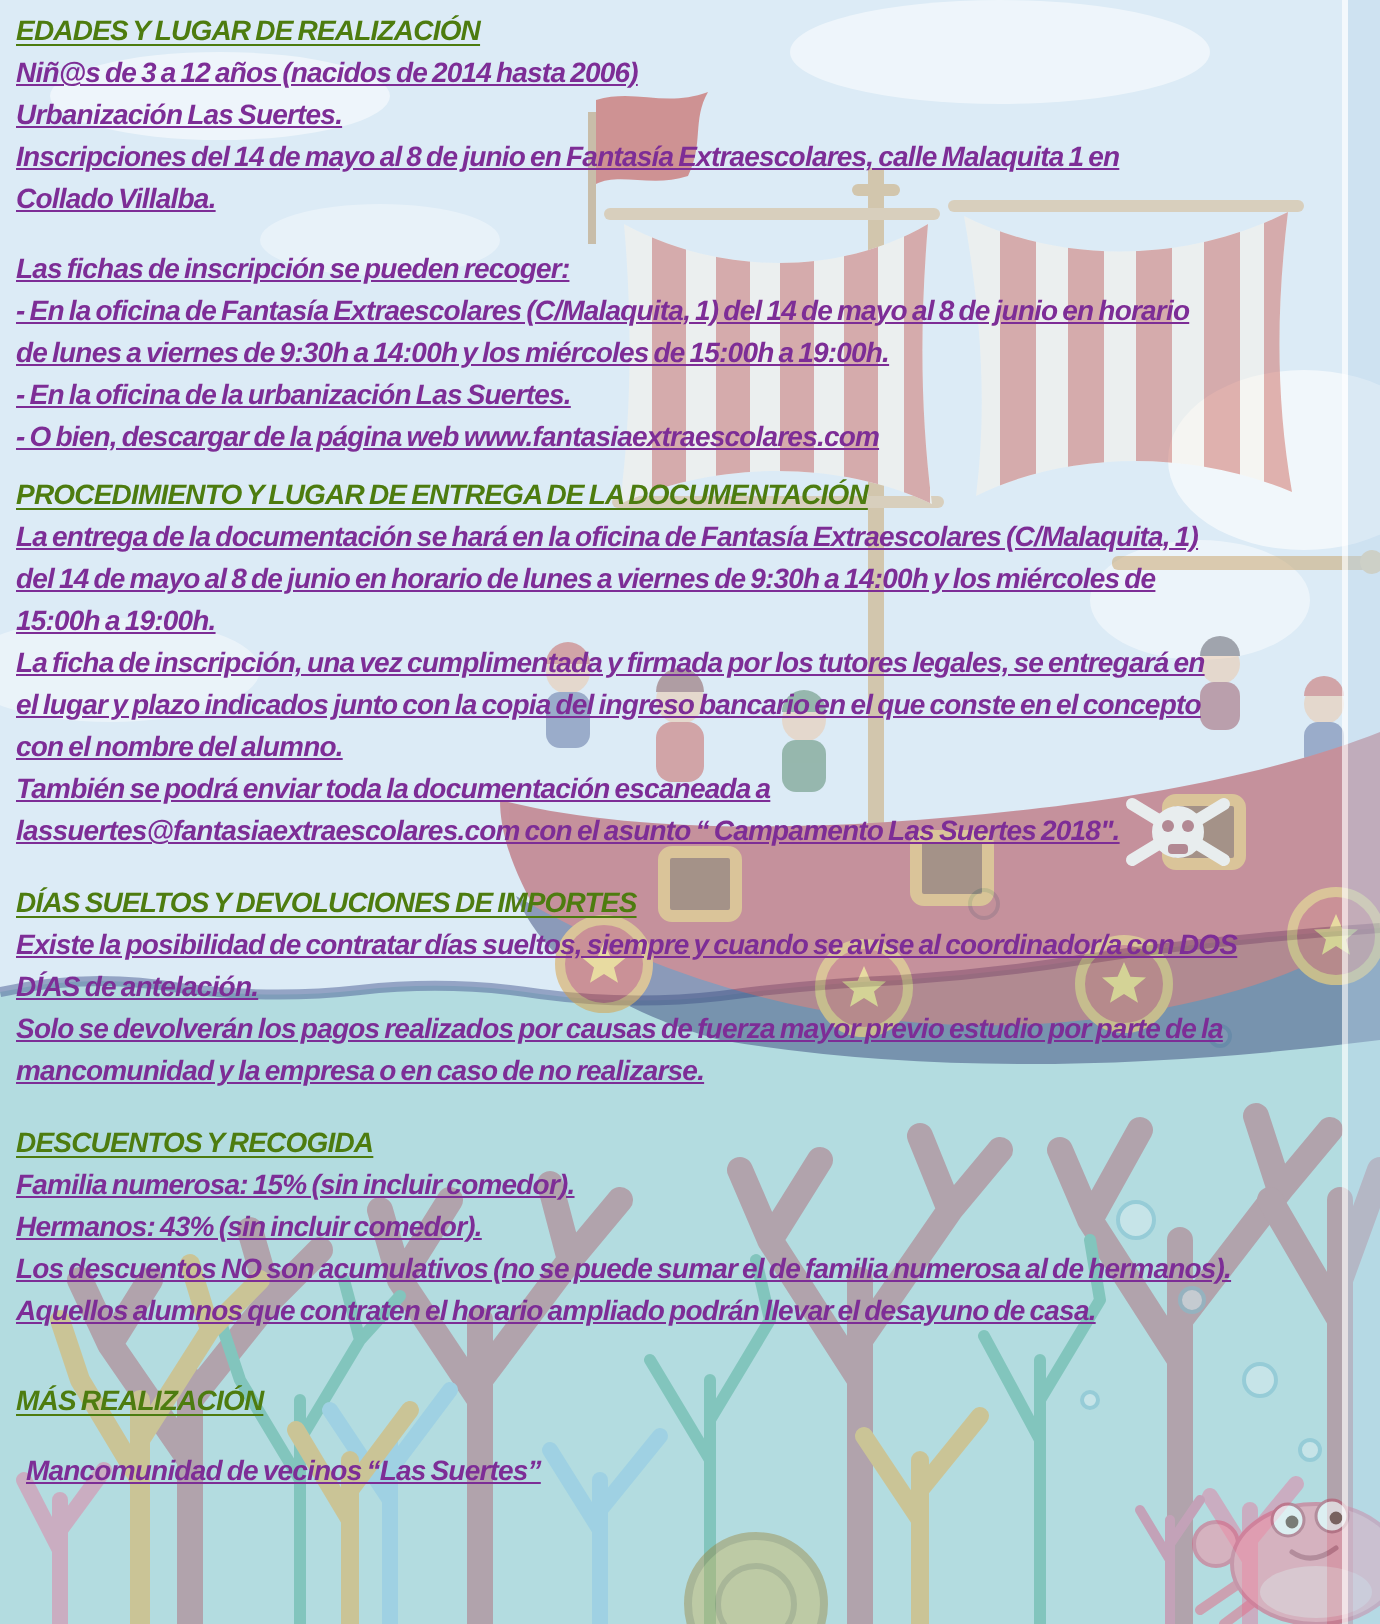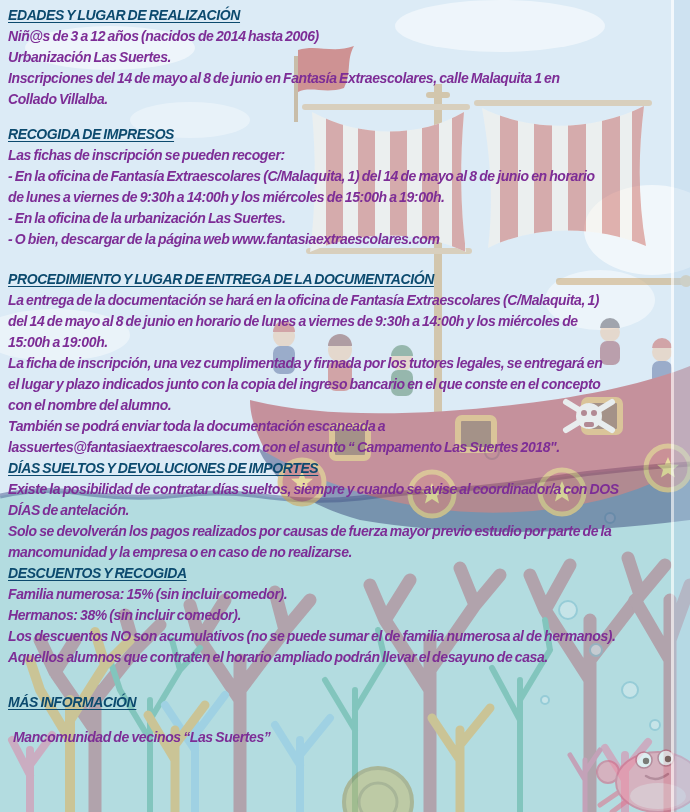--- a/index.html
+++ b/index.html
@@ -11,24 +11,24 @@
   .bg{position:absolute;left:0;top:0;width:690px;height:812px;}
   .content{
     position:absolute;left:8px;top:5px;width:678px;
     font-style:italic;font-weight:bold;
     font-size:14px;line-height:21px;
     letter-spacing:-0.4px;word-spacing:-1px;
     color:#7d2d96;
   }
   .sec h2{
     margin:0;font-size:14px;line-height:21px;font-weight:bold;
-    color:#0c4a6e;text-decoration:underline;text-underline-offset:2px;
+    color:#4d7c0f;text-decoration:underline;text-underline-offset:2px;
   }
-  .sec p{margin:0;white-space:pre-line;}
-  .mt14{margin-top:14px}.mt19{margin-top:19px}.mt15{}.mt24{margin-top:24px}
+  .sec p{margin:0;white-space:pre-line;text-decoration:underline;}
+  .mt14{margin-top:14px}.mt19{margin-top:8px}.mt15{margin-top:15px}.mt24{margin-top:24px}
   .indent p{padding-left:5px;}
 </style>
 </head>
 <body>
 
 <svg class="bg" viewBox="0 0 690 812" aria-hidden="true">
   <defs>
     <clipPath id="sailL">
         <path d="M312,112 C360,138 420,138 464,112 C460,160 460,205 466,252 C420,230 358,230 310,252 C316,205 316,158 312,112 Z"></path>
       </clipPath>
@@ -210,21 +210,20 @@
 
   <section class="sec">
     <h2>EDADES Y LUGAR DE REALIZACIÓN</h2>
     <p>Niñ@s de 3 a 12 años (nacidos de 2014 hasta 2006)
 Urbanización Las Suertes.
 Inscripciones del 14 de mayo al 8 de junio en Fantasía Extraescolares, calle Malaquita 1 en
 Collado Villalba.</p>
   </section>
 
   <section class="sec mt14">
-    <h2>RECOGIDA DE IMPRESOS</h2>
     <p>Las fichas de inscripción se pueden recoger:
 - En la oficina de Fantasía Extraescolares (C/Malaquita, 1) del 14 de mayo al 8 de junio en horario
 de lunes a viernes de 9:30h a 14:00h y los miércoles de 15:00h a 19:00h.
 - En la oficina de la urbanización Las Suertes.
 - O bien, descargar de la página web www.fantasiaextraescolares.com</p>
   </section>
 
   <section class="sec mt19">
     <h2>PROCEDIMIENTO Y LUGAR DE ENTREGA DE LA DOCUMENTACIÓN</h2>
     <p>La entrega de la documentación se hará en la oficina de Fantasía Extraescolares (C/Malaquita, 1)
@@ -241,26 +240,26 @@
     <h2>DÍAS SUELTOS Y DEVOLUCIONES DE IMPORTES</h2>
     <p>Existe la posibilidad de contratar días sueltos, siempre y cuando se avise al coordinador/a con DOS
 DÍAS de antelación.
 Solo se devolverán los pagos realizados por causas de fuerza mayor previo estudio por parte de la
 mancomunidad y la empresa o en caso de no realizarse.</p>
   </section>
 
   <section class="sec mt15">
     <h2>DESCUENTOS Y RECOGIDA</h2>
     <p>Familia numerosa: 15% (sin incluir comedor).
-Hermanos: 38% (sin incluir comedor).
+Hermanos: 43% (sin incluir comedor).
 Los descuentos NO son acumulativos (no se puede sumar el de familia numerosa al de hermanos).
 Aquellos alumnos que contraten el horario ampliado podrán llevar el desayuno de casa.</p>
   </section>
 
   <section class="sec mt24">
-    <h2>MÁS INFORMACIÓN</h2>
+    <h2>MÁS REALIZACIÓN</h2>
   </section>
 
   <section class="sec mt14 indent">
     <p>Mancomunidad de vecinos “Las Suertes”</p>
   </section>
 
 </main>
 
 </body></html>

